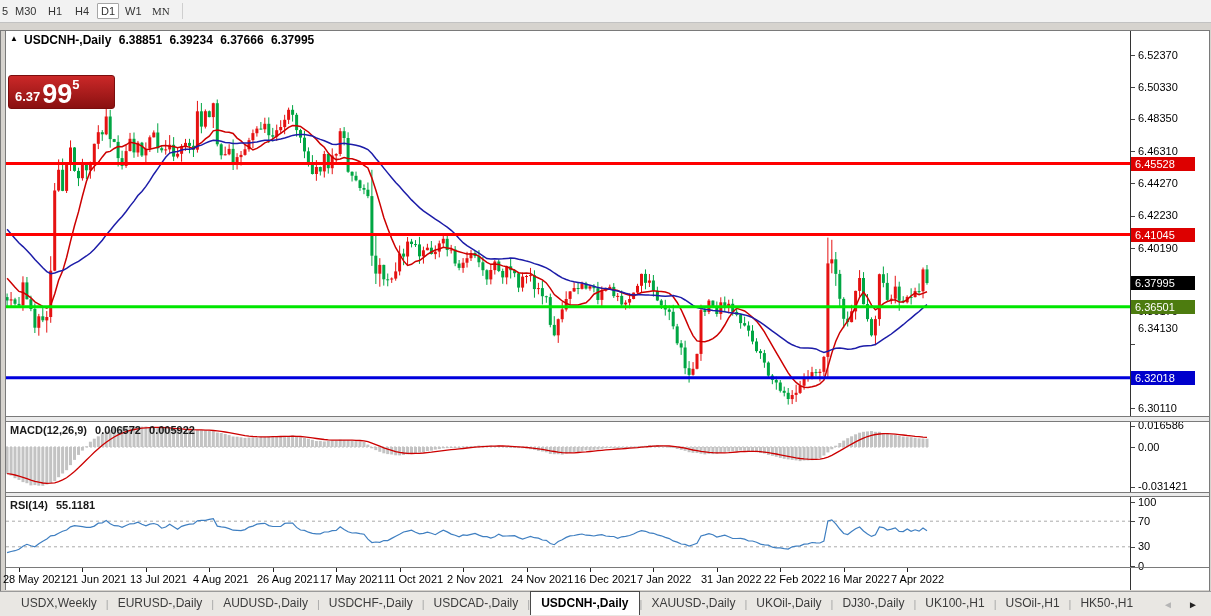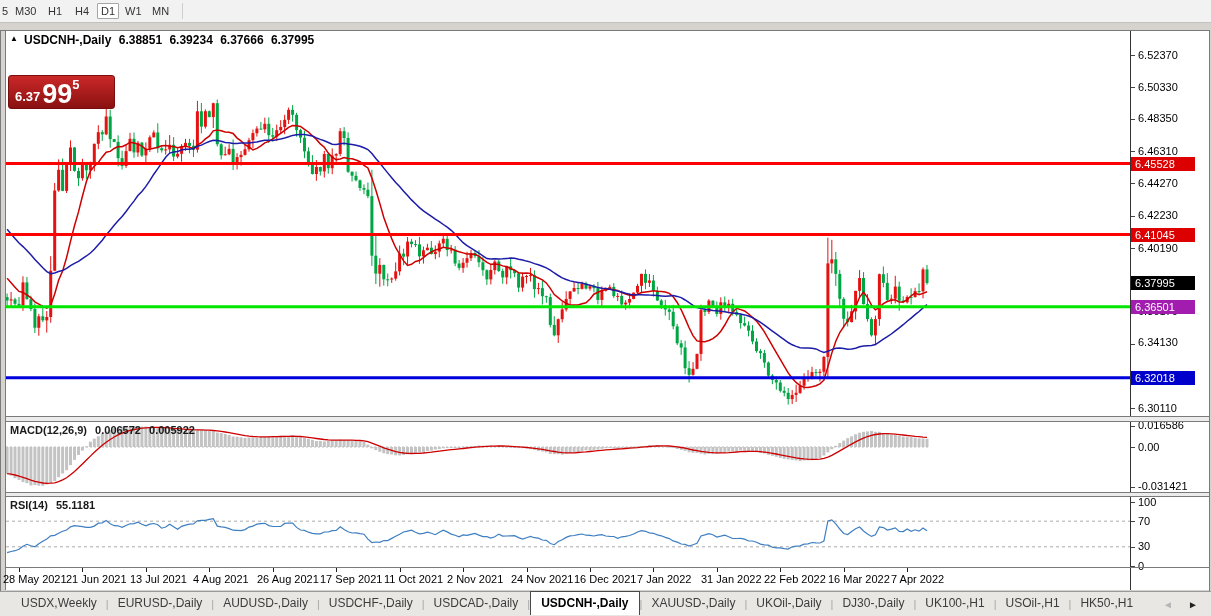--- a/index.html
+++ b/index.html
@@ -43,21 +43,21 @@
 
 <div id="app">
 
   <div class="abs toolbar" id="tf-toolbar">
       <div class="tf-item" style="left: 2px;">5</div>
       <div class="tf-item" style="left: 15px;">M30</div>
       <div class="tf-item" style="left: 48px;">H1</div>
       <div class="tf-item" style="left: 75px;">H4</div>
       <div class="tf-item active" style="left: 97px;">D1</div>
       <div class="tf-item" style="left: 125px;">W1</div>
-      <div class="tf-item" style="left: 152px;">MN</div>
+      <div class="tf-item" style="left: 152px; font-family: Liberation Serif, serif;">MN</div>
       <div class="tb-sep" style="left: 182px;"></div>
     </div>
 
   <div class="abs plotbg" style="left:6px;top:31px;width:1203px;height:559px"></div>
   <div class="abs hline" style="left:0;top:30px;width:1211px;height:1px;background:#7a7a7a"></div>
   <div class="abs vline" style="left:0;top:30px;width:1px;height:561px;background:#7a7a7a"></div>
   <div class="abs vline" style="left:1px;top:31px;width:4px;height:559px;background:#d6d3ce"></div>
   <div class="abs vline" style="left:5px;top:31px;width:1px;height:559px;background:#7a7a7a"></div>
   <div class="abs vline" style="left:1209px;top:30px;width:1px;height:561px;background:#7a7a7a"></div>
   <div class="abs vline" style="left:1210px;top:30px;width:1px;height:561px;background:#d6d3ce"></div>
@@ -826,27 +826,27 @@
       <div class="ax-tick-label" style="top: 145px;">6.46310</div>
       <div class="ax-dash" style="top: 183px;"></div>
       <div class="ax-tick-label" style="top: 177px;">6.44270</div>
       <div class="ax-dash" style="top: 216px;"></div>
       <div class="ax-tick-label" style="top: 209px;">6.42230</div>
       <div class="ax-dash" style="top: 248px;"></div>
       <div class="ax-tick-label" style="top: 242px;">6.40190</div>
       <div class="ax-dash" style="top: 312px;"></div>
       <div class="ax-tick-label" style="top: 305px;">6.36170</div>
       <div class="ax-dash" style="top: 344px;"></div>
-      <div class="ax-tick-label" style="top: 336px;">6.34130</div>
+      <div class="ax-tick-label" style="top: 322px;">6.34130</div>
       <div class="ax-dash" style="top: 408px;"></div>
       <div class="ax-tick-label" style="top: 402px;">6.30110</div>
       <div class="badge" style="top: 157px; background: rgb(221, 0, 0);">6.45528</div>
       <div class="badge" style="top: 228px; background: rgb(221, 0, 0);">6.41045</div>
       <div class="badge" style="top: 276px; background: rgb(0, 0, 0);">6.37995</div>
-      <div class="badge" style="top: 300px; background: #a21caf;">6.36501</div>
+      <div class="badge" style="top: 300px; background: #4d7c0f;">6.36501</div>
       <div class="badge" style="top: 371px; background: rgb(0, 0, 204);">6.32018</div>
       <div class="ax-dash" style="top: 426px;"></div>
       <div class="ax-tick-label" style="top: 419px;">0.016586</div>
       <div class="ax-dash" style="top: 447px;"></div>
       <div class="ax-tick-label" style="top: 441px;">0.00</div>
       <div class="ax-dash" style="top: 487px;"></div>
       <div class="ax-tick-label" style="top: 480px;">-0.031421</div>
       <div class="ax-dash" style="top: 502px;"></div>
       <div class="ax-tick-label" style="top: 496px;">100</div>
       <div class="ax-dash" style="top: 521px;"></div>
@@ -861,21 +861,21 @@
       <div class="date-label" style="left: 3px;">28 May 2021</div>
       <div class="date-tick" style="left: 82px;"></div>
       <div class="date-label" style="left: 66px;">21 Jun 2021</div>
       <div class="date-tick" style="left: 146px;"></div>
       <div class="date-label" style="left: 130px;">13 Jul 2021</div>
       <div class="date-tick" style="left: 209px;"></div>
       <div class="date-label" style="left: 193px;">4 Aug 2021</div>
       <div class="date-tick" style="left: 273px;"></div>
       <div class="date-label" style="left: 257px;">26 Aug 2021</div>
       <div class="date-tick" style="left: 336px;"></div>
-      <div class="date-label" style="left: 320px;">17 Sep 2021</div>
+      <div class="date-label" style="left: 320px;">17 May 2021</div>
       <div class="date-tick" style="left: 400px;"></div>
       <div class="date-label" style="left: 384px;">11 Oct 2021</div>
       <div class="date-tick" style="left: 463px;"></div>
       <div class="date-label" style="left: 447px;">2 Nov 2021</div>
       <div class="date-tick" style="left: 527px;"></div>
       <div class="date-label" style="left: 511px;">24 Nov 2021</div>
       <div class="date-tick" style="left: 590px;"></div>
       <div class="date-label" style="left: 574px;">16 Dec 2021</div>
       <div class="date-tick" style="left: 653px;"></div>
       <div class="date-label" style="left: 637px;">7 Jan 2022</div>

